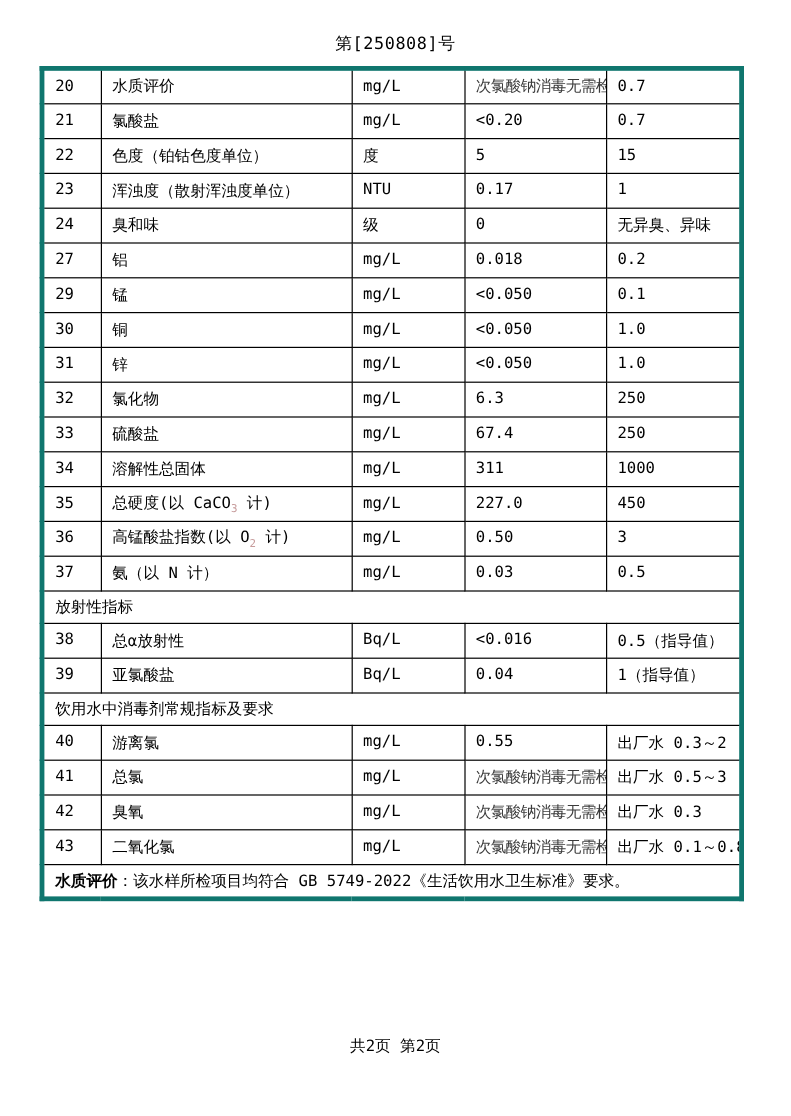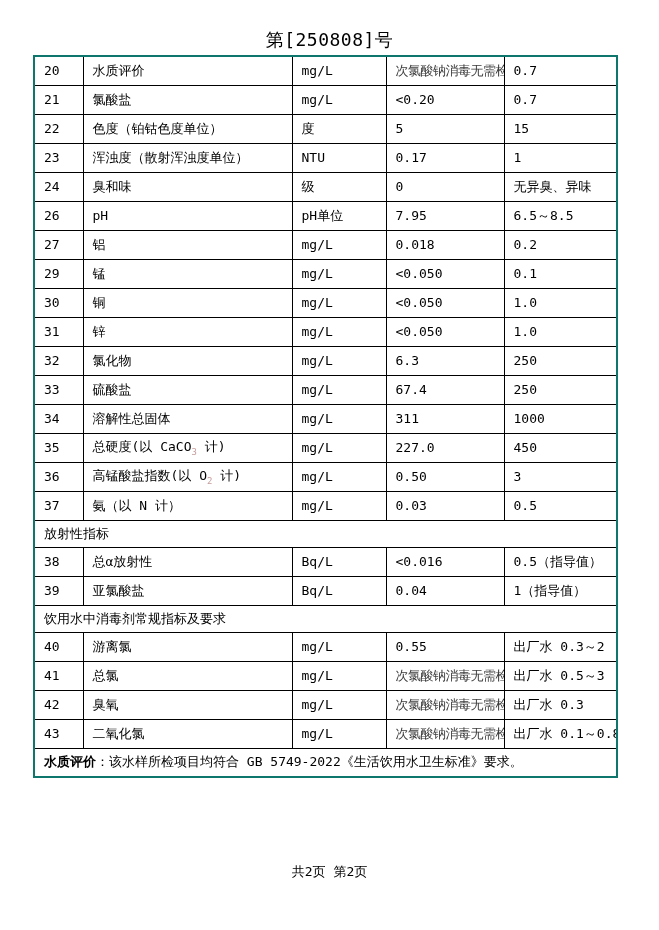--- a/index.html
+++ b/index.html
@@ -2,25 +2,25 @@
 <html><head>
 <meta charset="utf-8">
 <style>
   html,body{margin:0;padding:0;}
   body{
     width:659px;height:930px;position:relative;background:#ffffff;color:#000;
     font-family:"DejaVu Sans Mono","Liberation Sans",sans-serif;
   }
   .page-title{
     position:absolute;top:28px;left:0;width:659px;text-align:center;
-    font-size:18px;letter-spacing:0.5px;
+    font-size:14px;letter-spacing:0.5px;
   }
   table.report{
     position:absolute;left:33px;top:55px;width:583px;
-    border-collapse:collapse;border:2px solid #0f766e;table-layout:fixed;
+    border-collapse:collapse;border:4px solid #0f766e;table-layout:fixed;
   }
   table.report td{
     border:1px solid #000;font-size:13px;padding:0 2px 0 9px;
     overflow:hidden;white-space:nowrap;vertical-align:middle;
   }
   tr.item{height:29px;}
   tr.section{height:27px;}
   tr.evaluation{height:29px;}
   td.note{font-size:11px;letter-spacing:-0.5px;color:#3b3b3b;}
   .eval-label{font-weight:bold;}
@@ -72,27 +72,20 @@
         <td>1</td>
       </tr>
       <tr class="item">
         <td>24</td>
         <td>臭和味</td>
         <td>级</td>
         <td>0</td>
         <td>无异臭、异味</td>
       </tr>
       <tr class="item">
-        <td>26</td>
-        <td>pH</td>
-        <td>pH单位</td>
-        <td>7.95</td>
-        <td>6.5～8.5</td>
-      </tr>
-      <tr class="item">
         <td>27</td>
         <td>铝</td>
         <td>mg/L</td>
         <td>0.018</td>
         <td>0.2</td>
       </tr>
       <tr class="item">
         <td>29</td>
         <td>锰</td>
         <td>mg/L</td>

